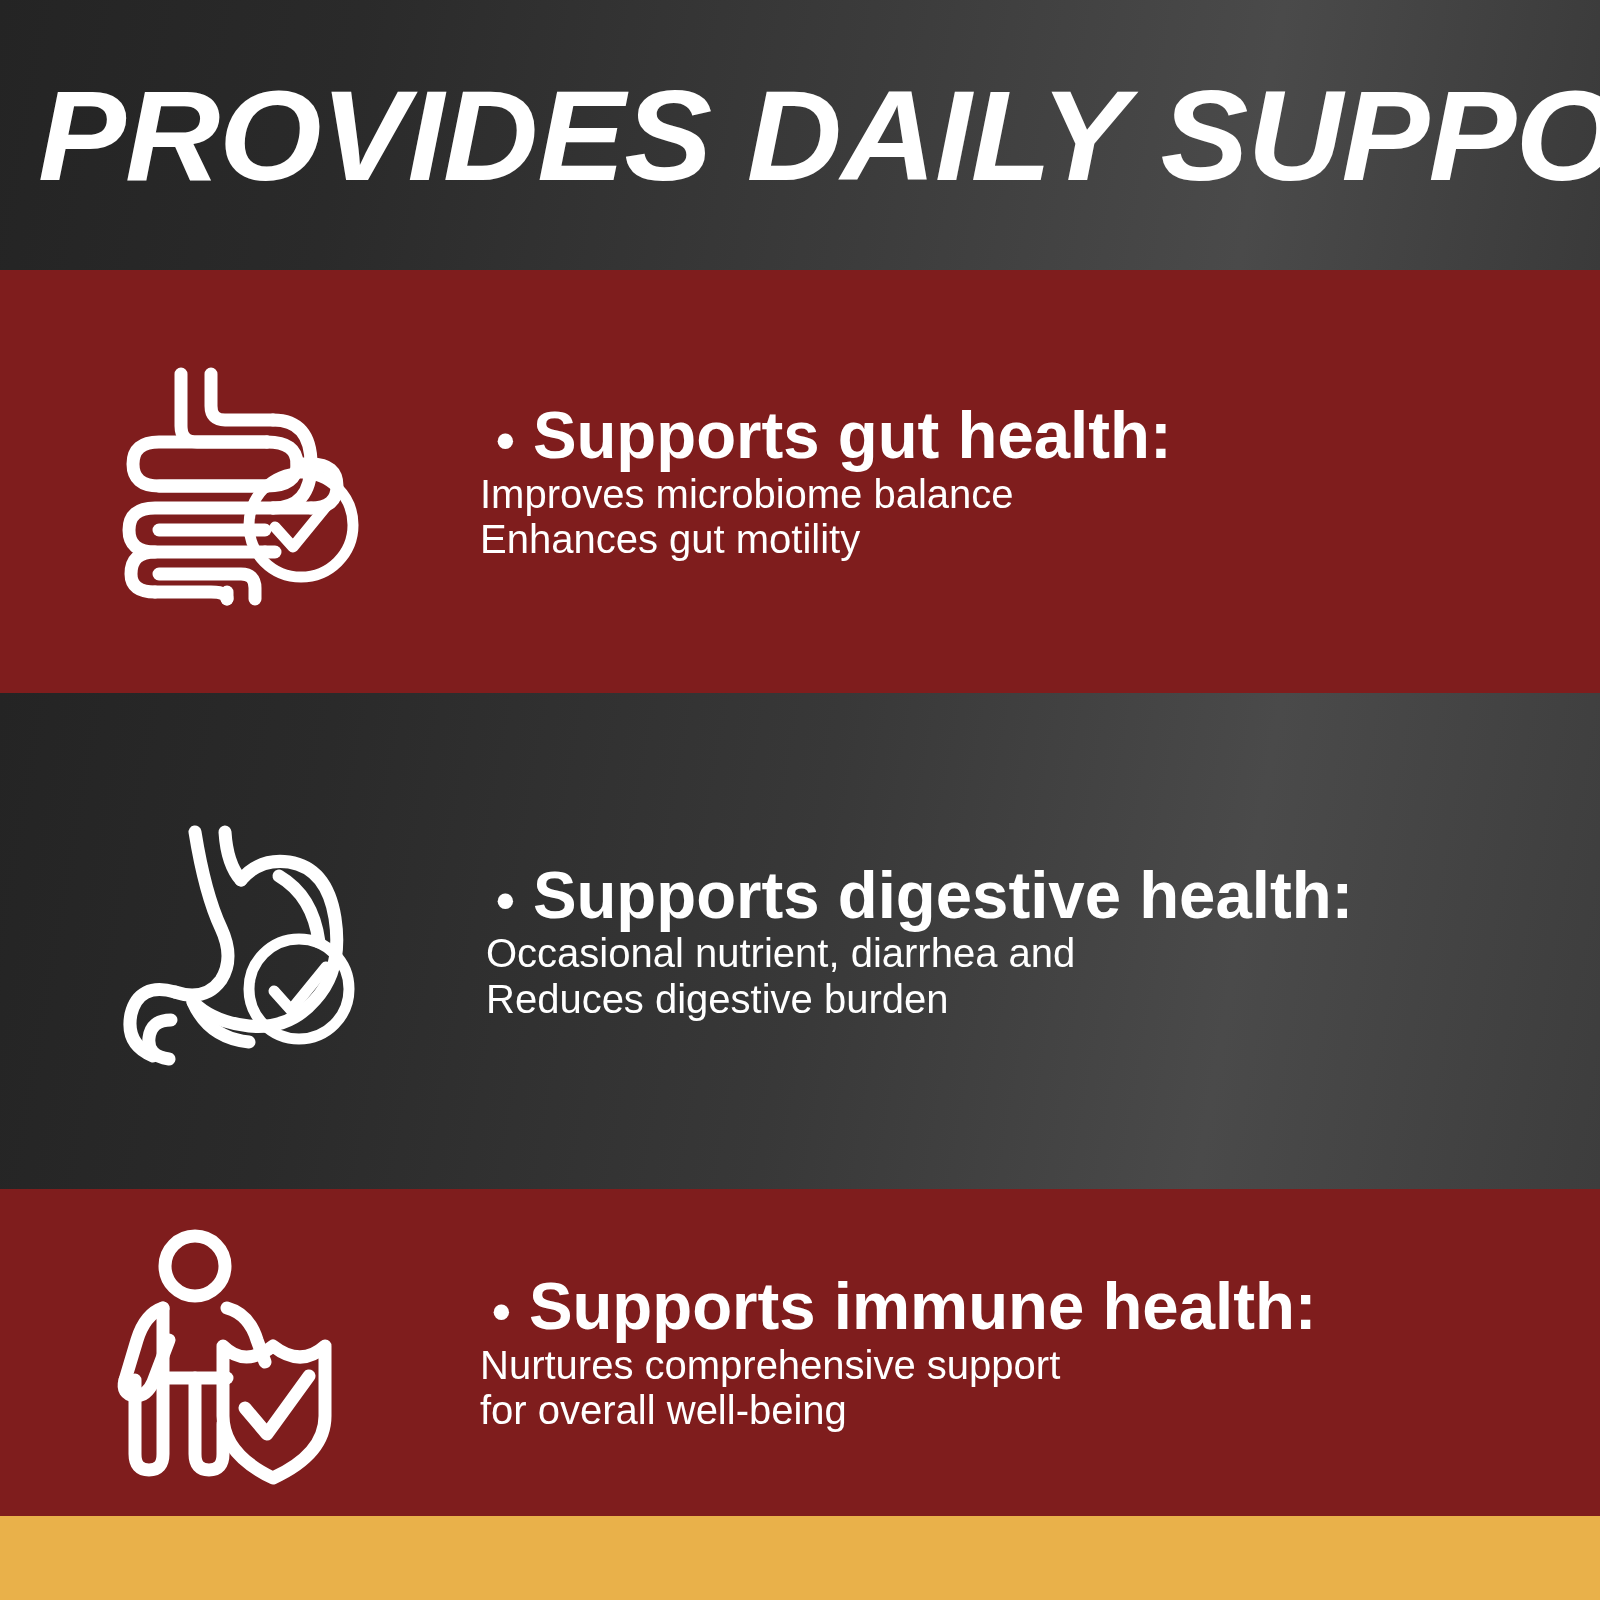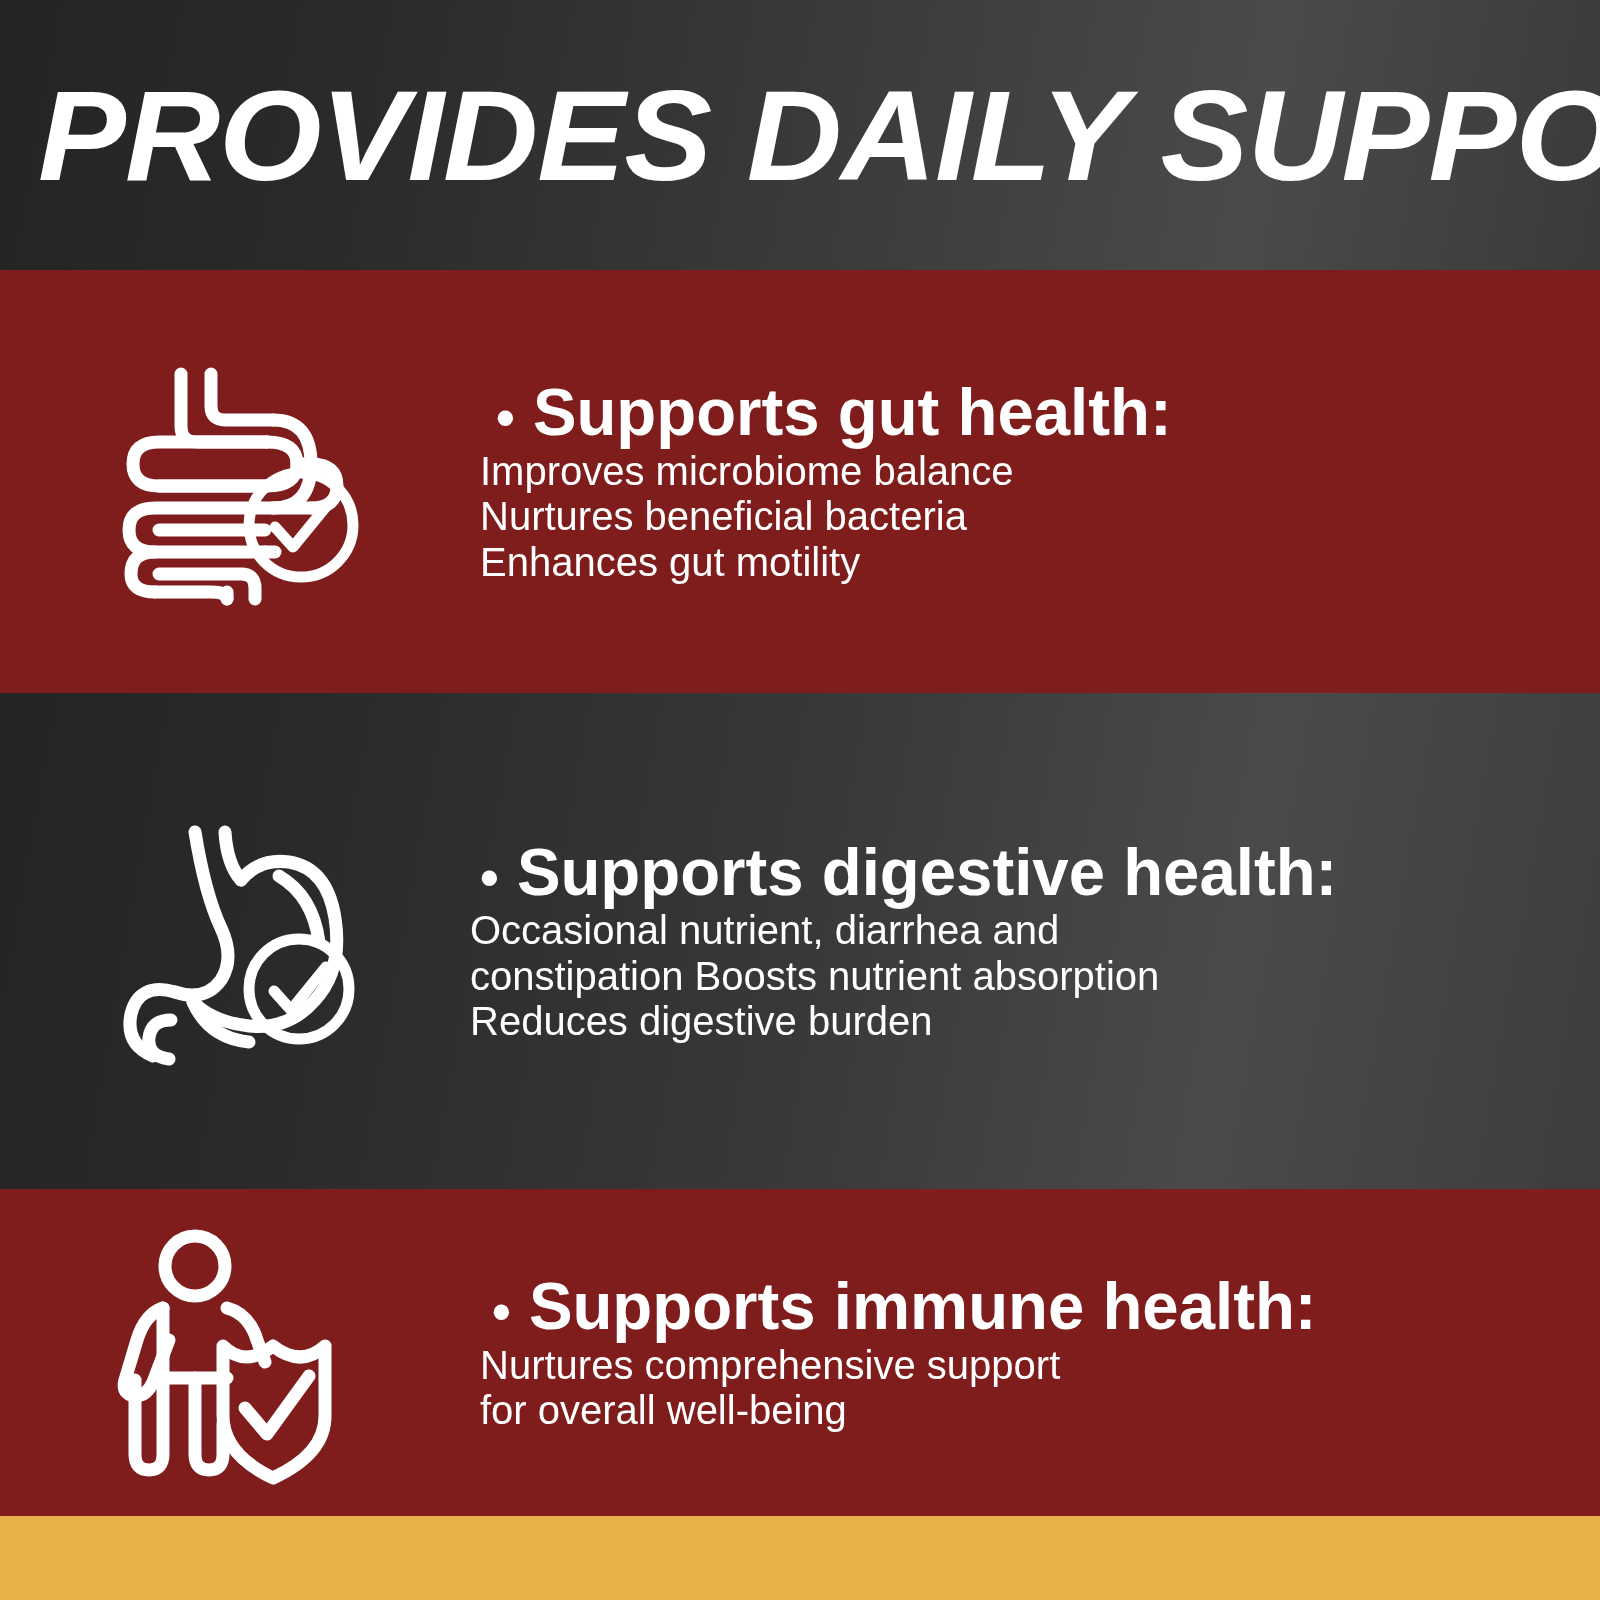--- a/index.html
+++ b/index.html
@@ -39,20 +39,21 @@
 
   
   .section {
     position:absolute; left:0; width:1600px;
     display:flex; align-items:center;
     overflow:hidden;
   }
   .sec-gold { background:#7f1d1d; }
   .sec-dark-1 {
     background:linear-gradient(100deg,#242424 0%,#2a2a2a 20%,#383838 50%,#4a4a4a 76%,#3d3d3d 100%);
+    gap:16px;
   }
   #sec1 { top:270px; height:423px; }
   #sec2 { top:693px; height:496px; }
   #sec3 { top:1189px; height:327px; }
 
   .icon-wrap {
     flex:0 0 auto;
     width:480px;
     display:flex; align-items:center; justify-content:center;
   }
@@ -133,21 +134,20 @@
           <path d="M38 66 L56 86 L92 42"></path>
         </svg>
       </span>
     </div>
     <div class="text-wrap">
       <div class="lead">
         <span class="dot">•</span>
         <span>Supports gut health:</span>
       </div>
       <div class="body-line">Improves microbiome balance</div>
-      <div class="body-line">Nurtures beneficial bacteria</div>
       <div class="body-line">Enhances gut motility</div>
     </div>
   </div>
 
   <div class="section sec-dark-1" id="sec2">
     <div class="icon-wrap">
       <span>
         <svg width="250" height="235" viewBox="0 0 250 235" fill="none" stroke="#ffffff" stroke-width="13" stroke-linecap="round" stroke-linejoin="round">
 
           <path d="M86 8 Q96 70 112 104 Q126 134 112 156 Q96 178 66 168"></path>
@@ -169,21 +169,20 @@
           <path d="M37 64 L54 83 L89 40"></path>
         </svg>
       </span>
     </div>
     <div class="text-wrap">
       <div class="lead">
         <span class="dot">•</span>
         <span>Supports digestive health:</span>
       </div>
       <div class="body-line">Occasional nutrient, diarrhea and</div>
-      <div class="body-line">constipation Boosts nutrient absorption</div>
       <div class="body-line">Reduces digestive burden</div>
     </div>
   </div>
 
   <div class="section sec-gold" id="sec3">
     <div class="icon-wrap">
       <span>
         <svg width="250" height="250" viewBox="0 0 250 250" fill="none" stroke="#ffffff" stroke-width="13" stroke-linecap="round" stroke-linejoin="round">
 
           <circle cx="80" cy="38" r="30"></circle>

